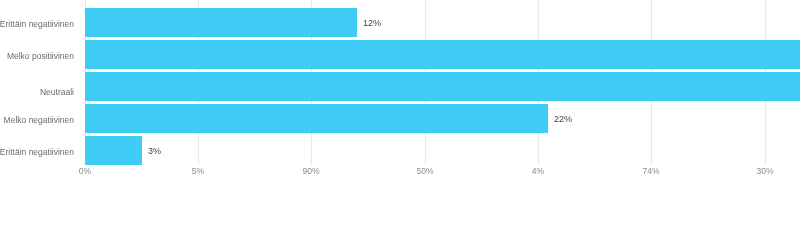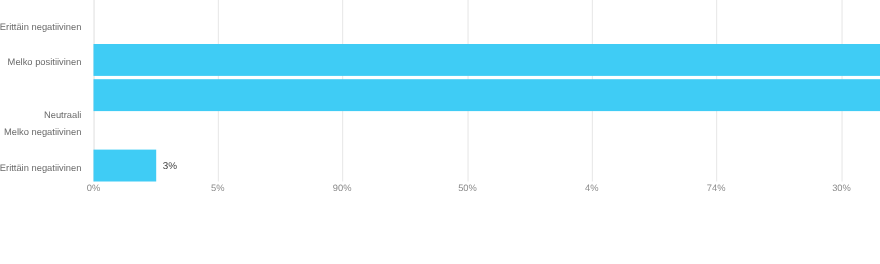--- a/index.html
+++ b/index.html
@@ -109,48 +109,56 @@
   }
 </style>
 </head>
 <body>
 
 <div id="chart-root">
 
   <div class="cat-labels">
     <div class="cat-label" style="top:20px;">Erittäin negatiivinen</div>
     <div class="cat-label" style="top:52px;">Melko positiivinen</div>
-    <div class="cat-label" style="top:100px;">Neutraali</div>
+    <div class="cat-label" style="top:88px;">Neutraali</div>
     <div class="cat-label" style="top:116px;">Melko negatiivinen</div>
     <div class="cat-label" style="top:148px;">Erittäin negatiivinen</div>
   </div>
 
   <div class="plot">
 
     <div class="gridline zero" style="left:0px;"></div>
     <div class="gridline" style="left:113px;"></div>
     <div class="gridline" style="left:226px;"></div>
     <div class="gridline" style="left:340px;"></div>
     <div class="gridline" style="left:453px;"></div>
     <div class="gridline" style="left:566px;"></div>
     <div class="gridline" style="left:680px;"></div>
 
     <div class="bars">
 
+      <div class="bar-row" style="top:8px;">
+        <div class="bar" style="width:272px;"></div>
+        <div class="bar-value" style="left:278px;">12%</div>
+      </div>
 
       <div class="bar-row" style="top:40px;">
         <div class="bar" style="width:725px;"></div>
 
       </div>
 
       <div class="bar-row" style="top:72px;">
         <div class="bar" style="width:725px;"></div>
 
       </div>
 
+      <div class="bar-row" style="top:104px;">
+        <div class="bar" style="width:463px;"></div>
+        <div class="bar-value" style="left:469px;">22%</div>
+      </div>
 
       <div class="bar-row" style="top:136px;">
         <div class="bar" style="width:57px;"></div>
         <div class="bar-value" style="left:63px;">3%</div>
       </div>
 
     </div>
 
     <div class="tick-labels">
       <div class="tick-label" style="left:0px;">0%</div>

